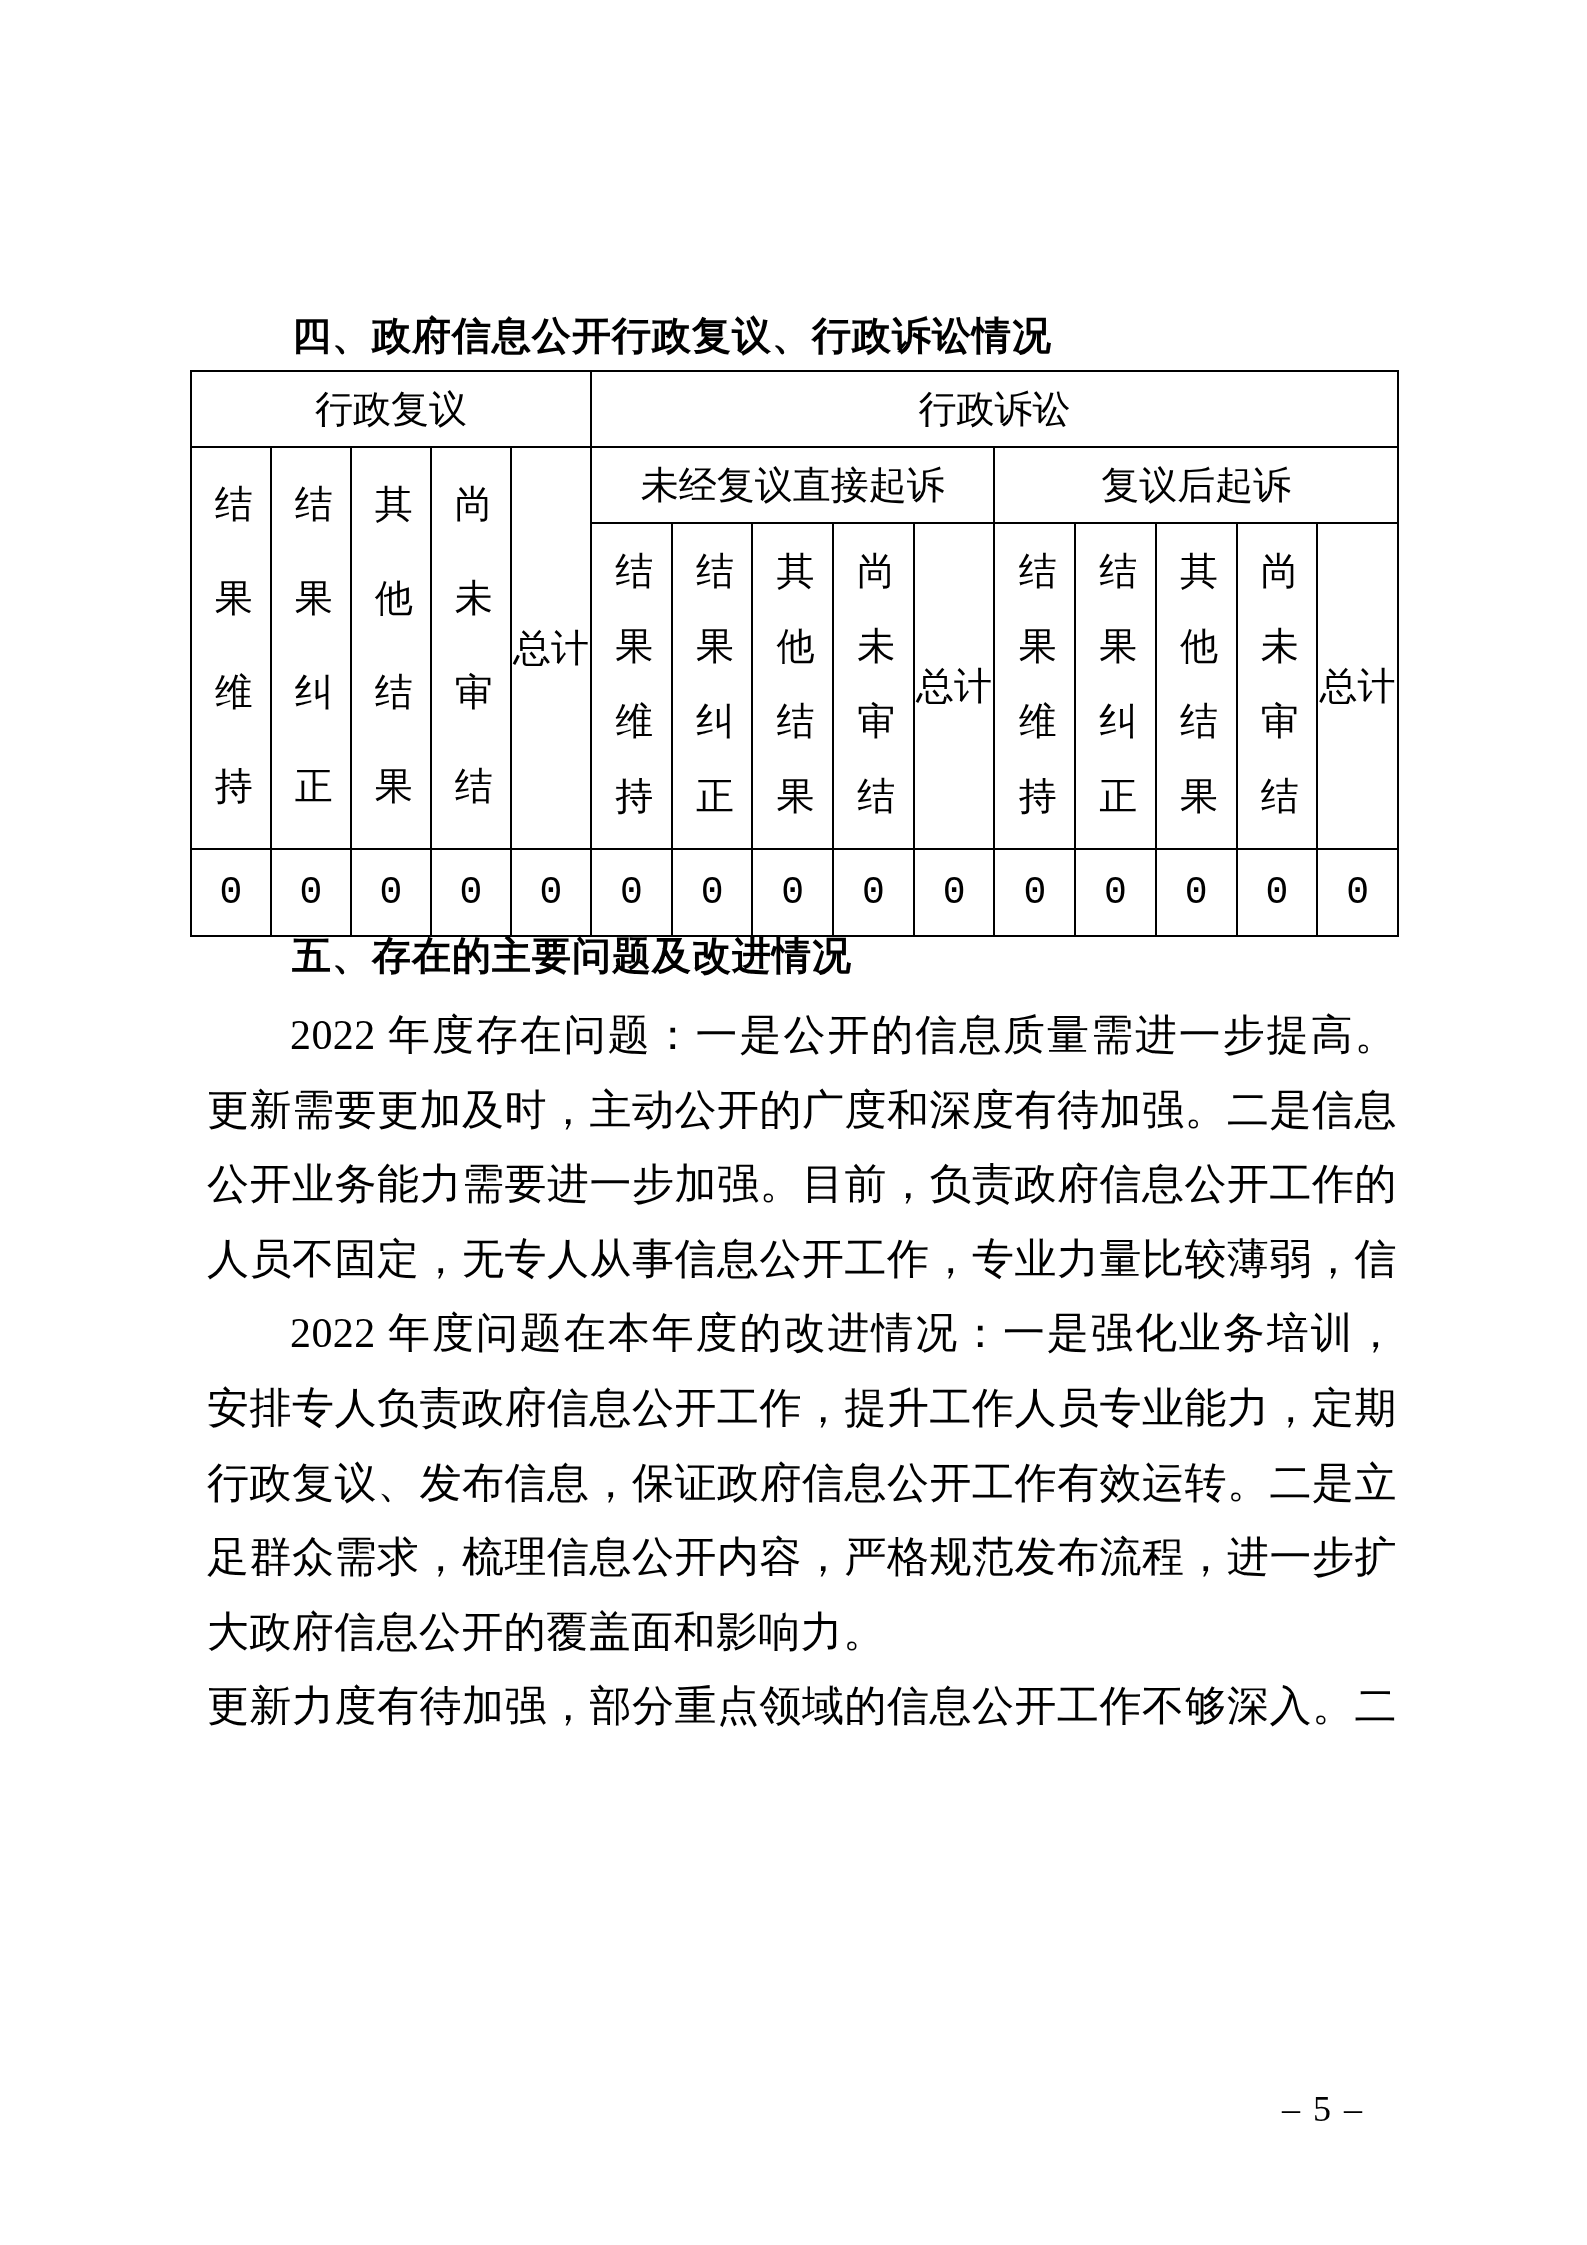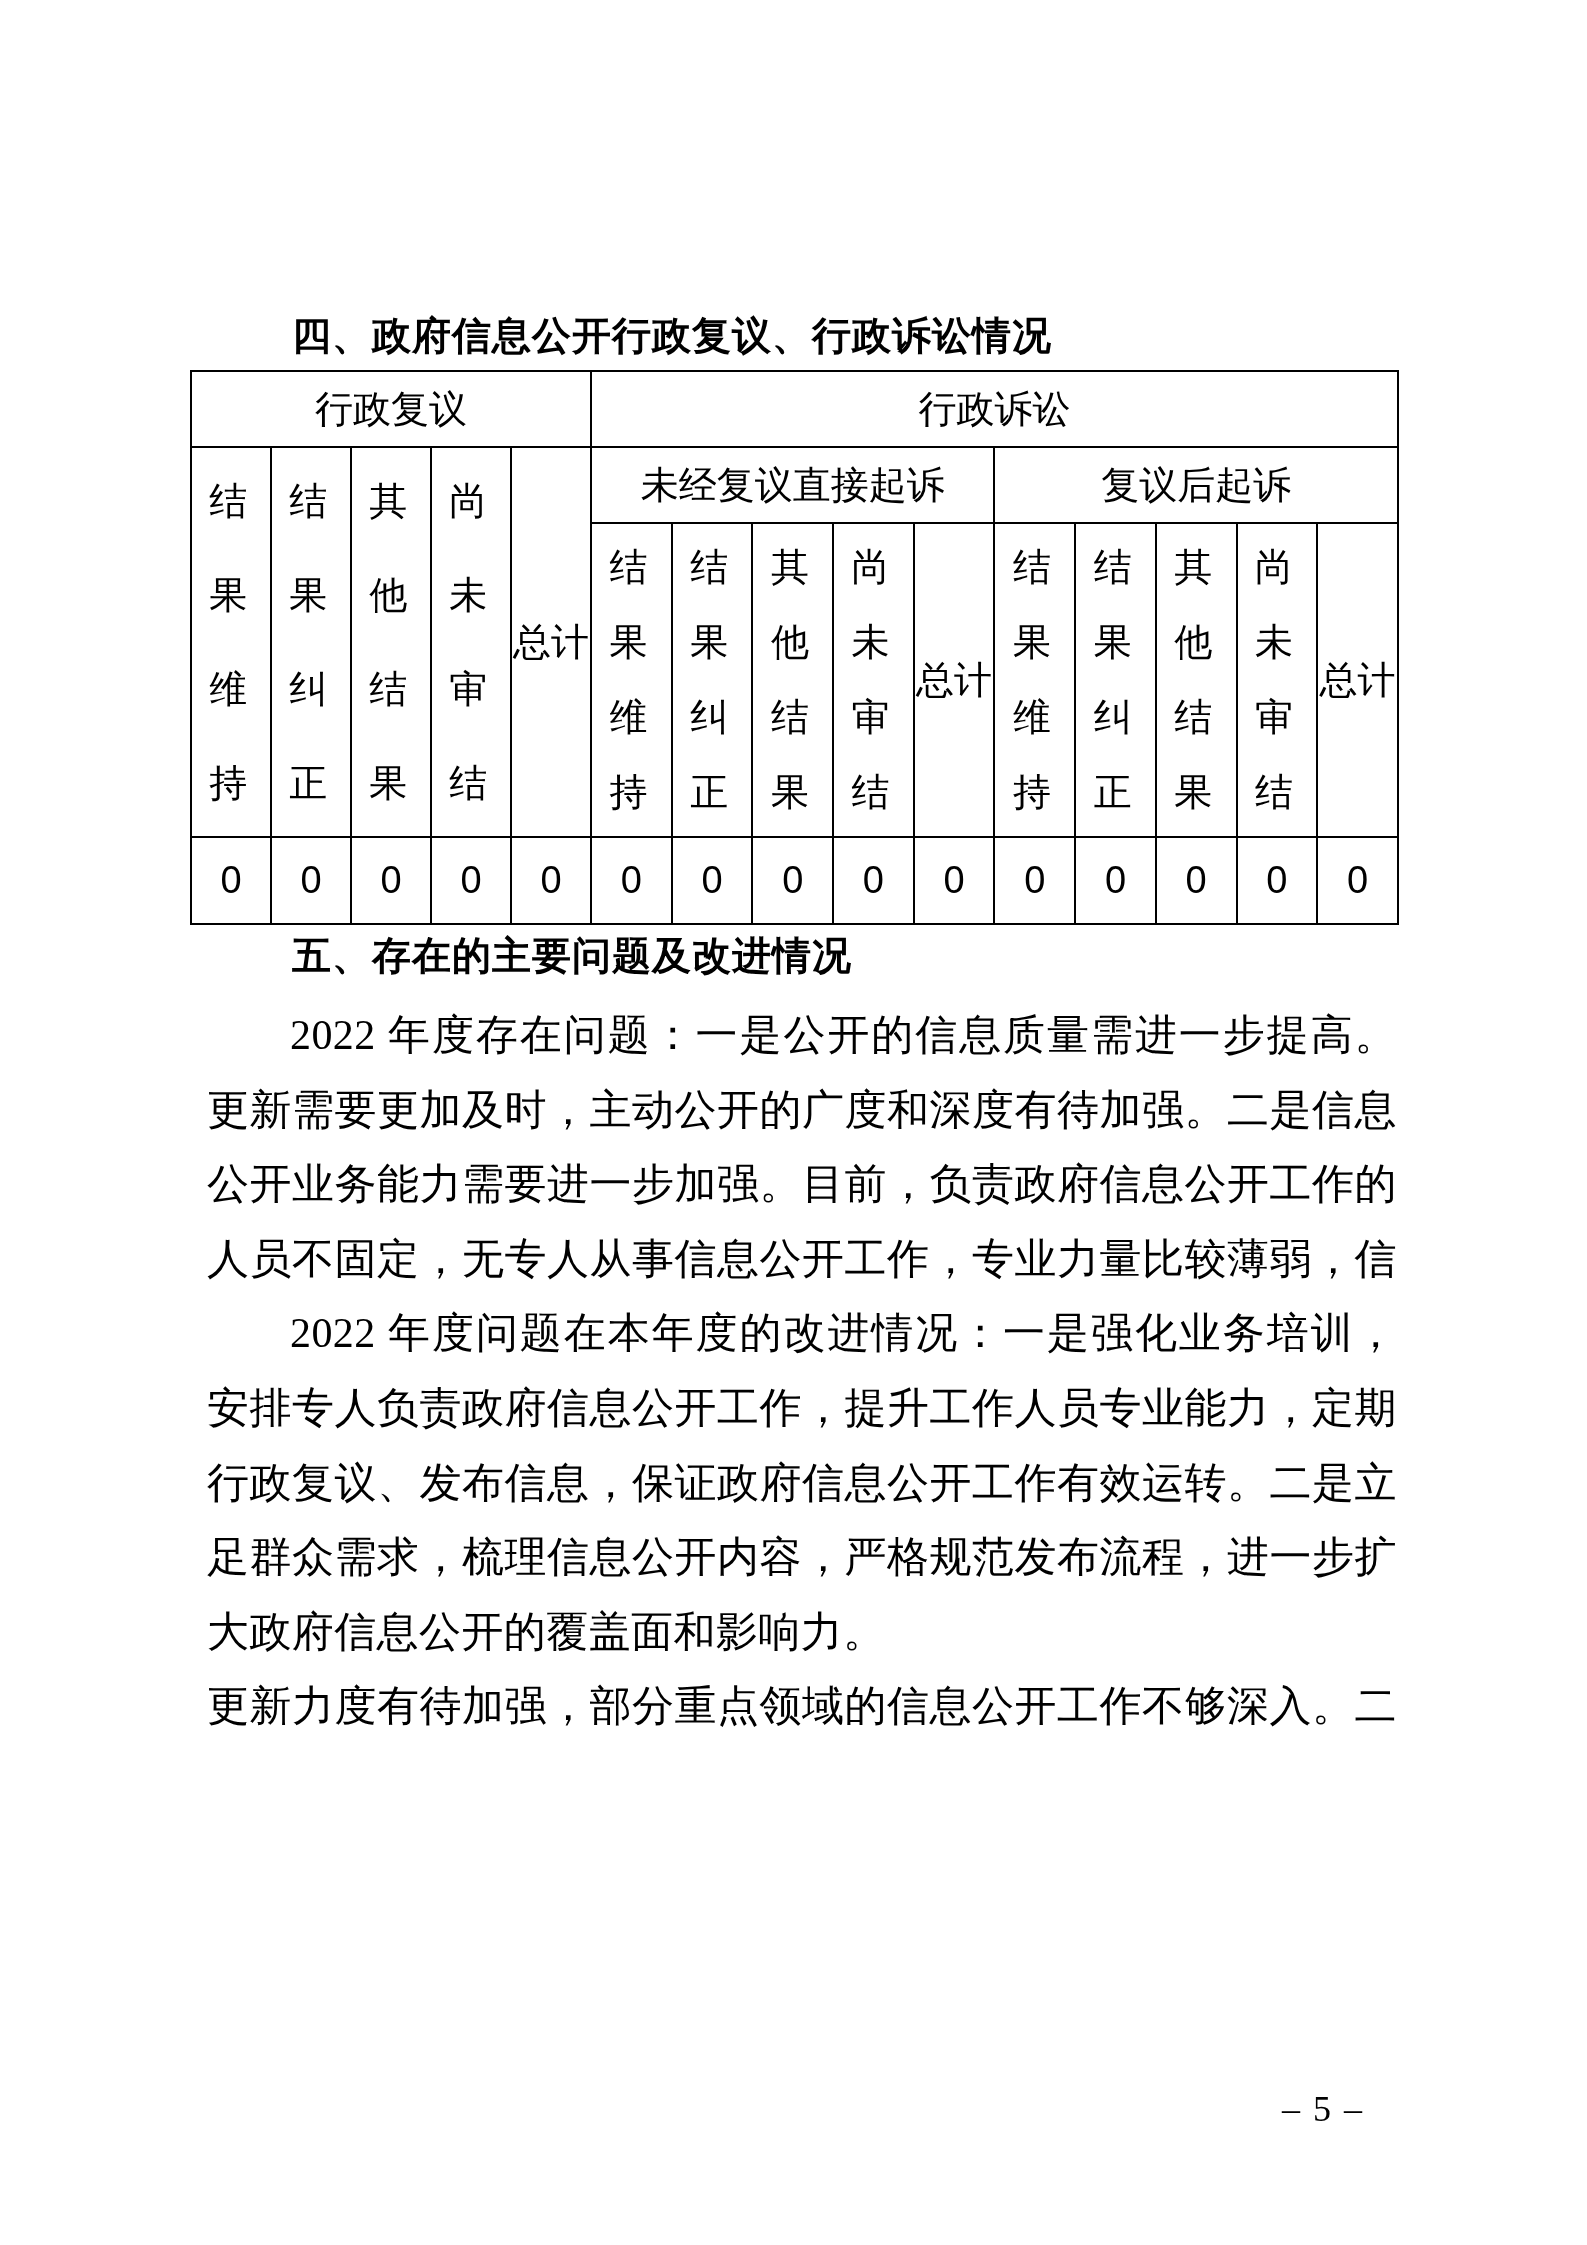--- a/index.html
+++ b/index.html
@@ -30,33 +30,33 @@
     left:190px;top:370px;
     width:1207px;height:540px;
     border-collapse:collapse;
     table-layout:fixed;
   }
   table.stats td{
     border:2px solid #000;
     padding:0;
     text-align:center;
     vertical-align:middle;
-    font-family:Liberation Sans, sans-serif;
+    font-family:Liberation Mono, monospace;
     font-size:38px;
     color:#000;
   }
   tr.r1{height:76px;}
   tr.r2{height:76px;}
   tr.r3{height:301px;}
   tr.r4{height:87px;}
   td.gh{font-size:38px;}
   .vtext{
     width:1.15em;
-    margin:6px auto;
-    text-align:left;
+    margin:12px auto;
+    text-align:right;
     word-break:break-all;
     font-size:38px;
   }
   td.vh-left .vtext{line-height:94px;}
   td.vh-right .vtext{line-height:75px;}
   td.tot{white-space:nowrap;}
   td.val{font-size:40px;}
 
   .body-text{
     position:absolute;

